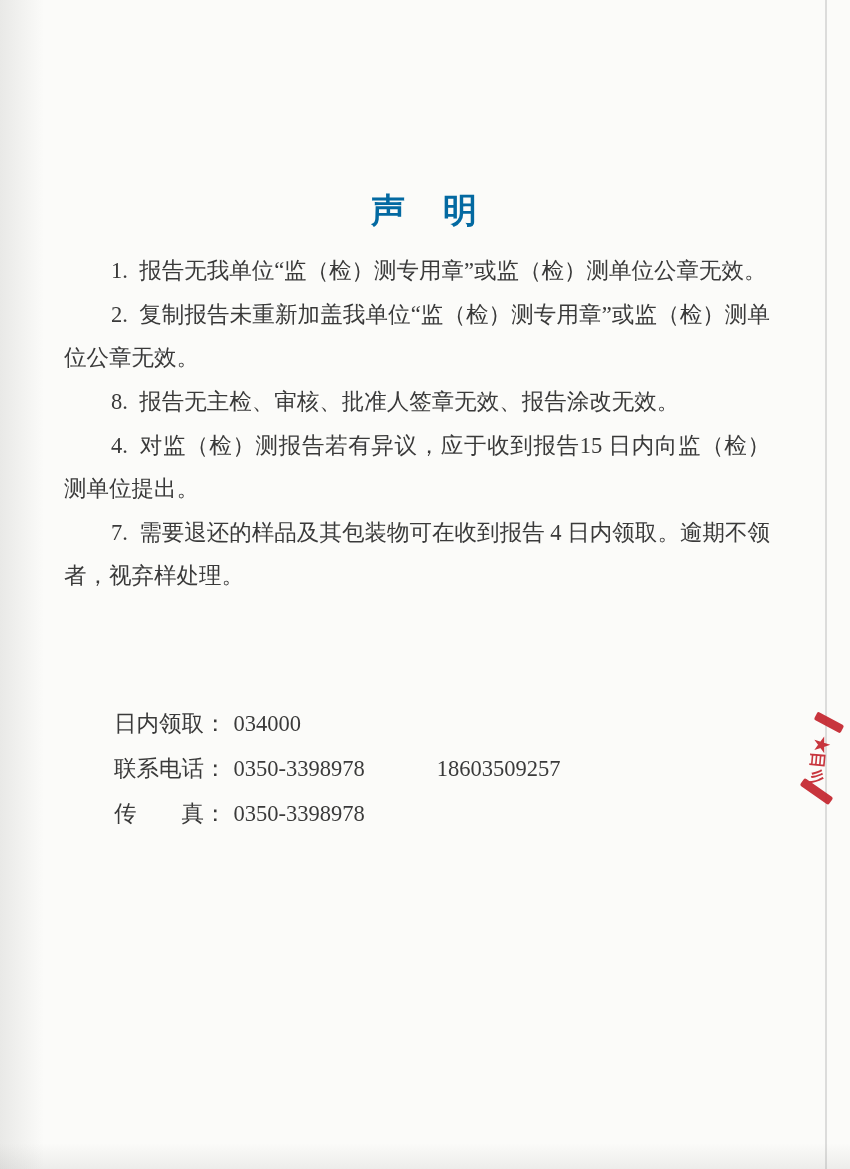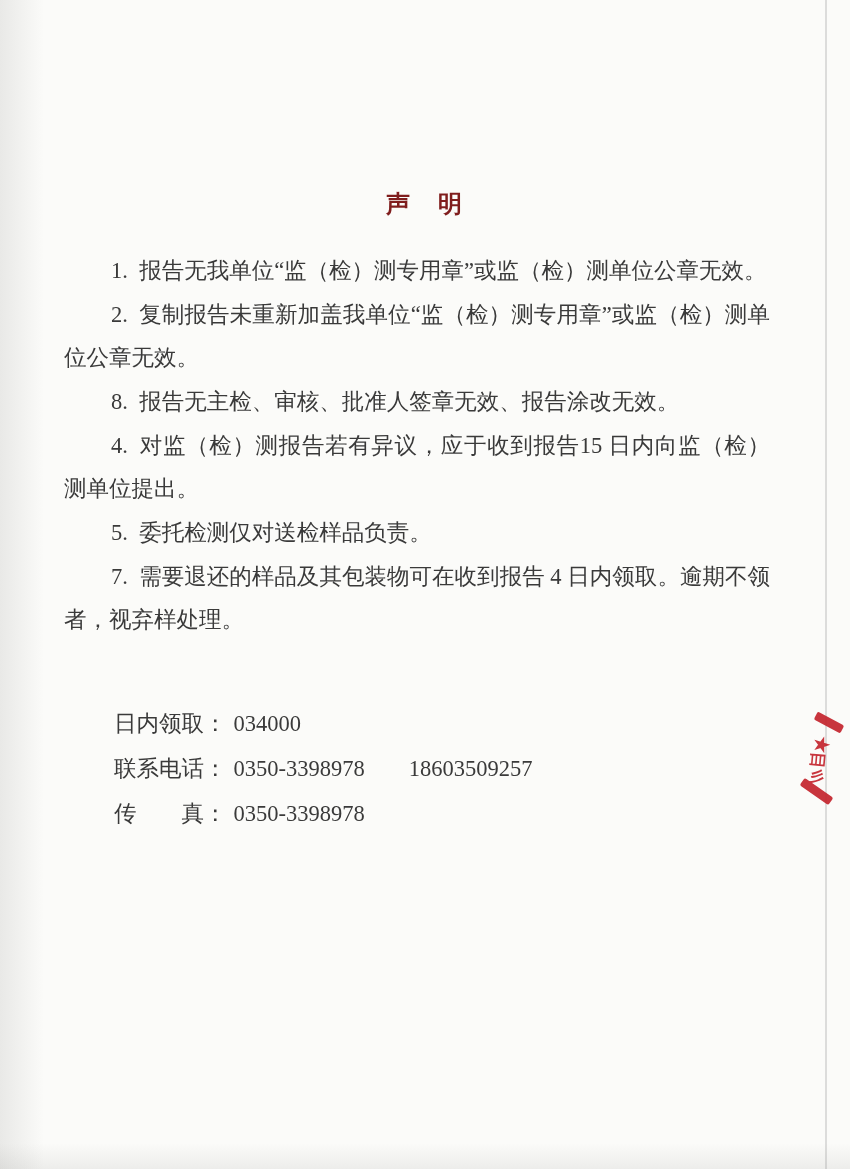--- a/index.html
+++ b/index.html
@@ -37,23 +37,23 @@
     width: 2px; height: 1169px;
     background: rgba(150,150,150,0.30);
     pointer-events: none;
   }
   .title {
     position: absolute;
     left: 64px; top: 188px;
     width: 722px;
     margin: 0;
     text-align: center;
-    font-size: 24px;
+    font-size: 34px;
     font-weight: bold;
-    color: #7f1d1d;
+    color: #0369a1;
     letter-spacing: 2px;
   }
   .statements {
     position: absolute;
     left: 64px; top: 249px;
     width: 722px;
     font-size: 22.5px;
     line-height: 43px;
     text-align: justify;
   }
@@ -63,21 +63,21 @@
   }
   .contact {
     position: absolute;
     left: 114px; top: 701px;
     width: 600px;
     font-size: 22.5px;
     line-height: 45px;
   }
   .contact-row { white-space: nowrap; }
   .contact-row .value { margin-left: 7px; }
-  .contact-row .value2 { margin-left: 44px; }
+  .contact-row .value2 { margin-left: 72px; }
   
   .stamp { position: absolute; pointer-events: none; opacity: 0.92; }
   .stamp .bar {
     position: absolute;
     background: #c4252e;
     border-radius: 2px;
   }
   .stamp .bar-top { left: 814px; top: 718px; width: 30px; height: 9px; transform: rotate(28deg); }
   .stamp .bar-bottom { left: 799px; top: 787px; width: 35px; height: 9px; transform: rotate(35deg); }
   .stamp .glyph {
@@ -99,21 +99,20 @@
   <div class="edge-bottom"></div>
   <div class="scan-line"></div>
 
   <h1 class="title">声　明</h1>
 
   <div class="statements">
     <p>1. 报告无我单位“监（检）测专用章”或监（检）测单位公章无效。</p>
     <p>2. 复制报告未重新加盖我单位“监（检）测专用章”或监（检）测单位公章无效。</p>
     <p>8. 报告无主检、审核、批准人签章无效、报告涂改无效。</p>
     <p>4. 对监（检）测报告若有异议，应于收到报告15 日内向监（检）测单位提出。</p>
-    <p>5. 委托检测仅对送检样品负责。</p>
     <p>7. 需要退还的样品及其包装物可在收到报告 4 日内领取。逾期不领者，视弃样处理。</p>
   </div>
 
   <div class="contact">
     <div class="contact-row">
       <span class="label">日内领取：</span><span class="value">034000</span>
     </div>
     <div class="contact-row">
       <span class="label">联系电话：</span><span class="value">0350-3398978</span><span class="value2">18603509257</span>
     </div>

